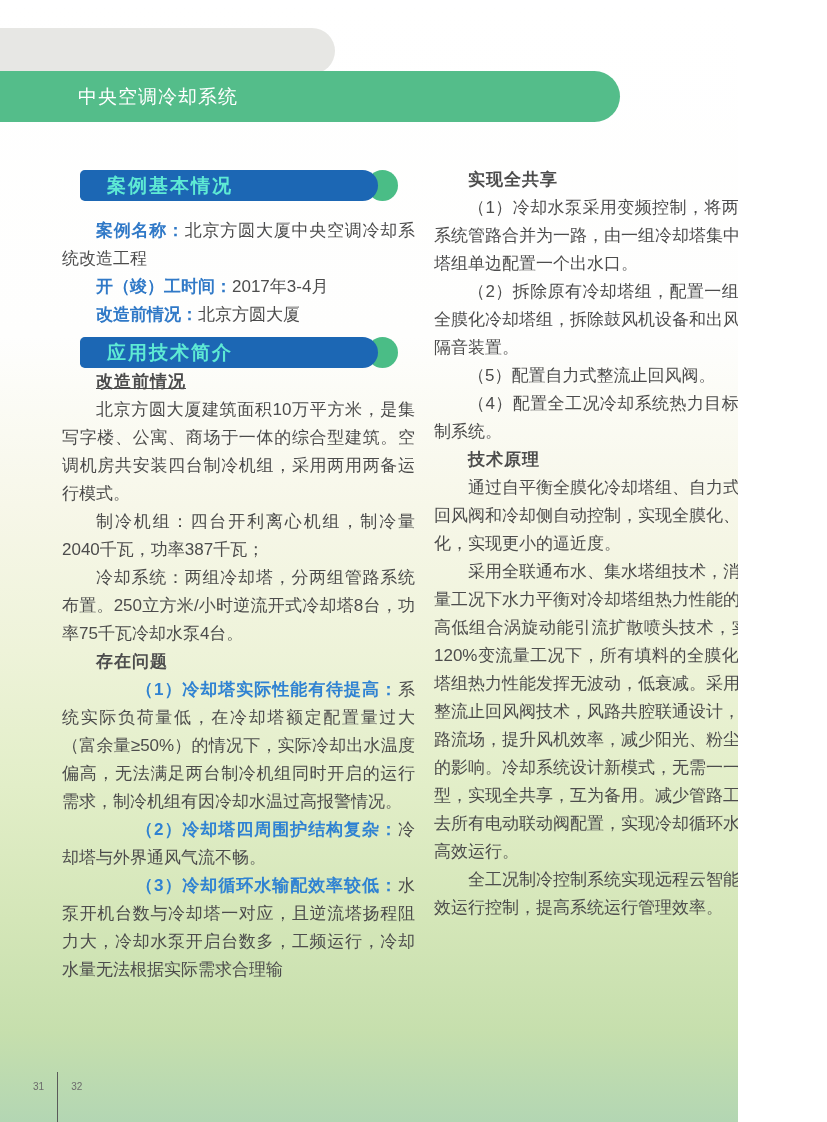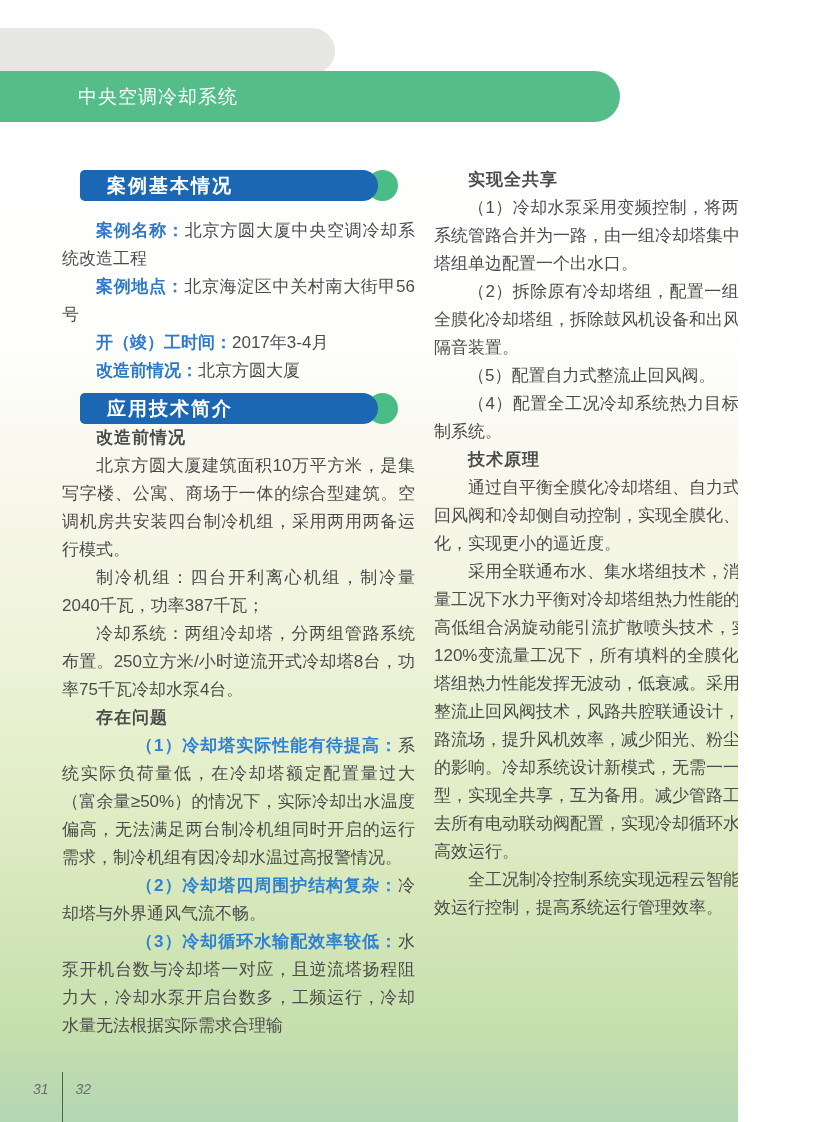--- a/index.html
+++ b/index.html
@@ -67,21 +67,21 @@
     width: 31px; height: 31px;
     border-radius: 50%;
     background: #4abd86;
   }
   .banner .bar {
     position: absolute;
     left: 0; top: 0; right: 20px;
     height: 31px;
     background: #1c67b4;
     border-radius: 5px 16px 16px 5px;
-    color: #ffffff;
+    color: #5eead4;
     font-size: 19px;
     font-weight: bold;
     letter-spacing: 2px;
     line-height: 31px;
     padding-left: 27px;
     box-sizing: border-box;
   }
 
   
   .body-text p {
@@ -98,35 +98,34 @@
     margin: 13px 0 5px 0;
     font-size: 19px;
     font-weight: bold;
     letter-spacing: 1px;
     color: #2a78c9;
     text-indent: 0;
   }
   .sec-heading-first { margin-top: 0; }
   .lead { color: #2f82d2; font-weight: 600; margin-left: 40px; }
   .banner-tech { margin-top: 8px; }
-  .after-banner { margin-top: 12px; }
+  .after-banner { margin-top: 12px; text-decoration: underline; }
 
   
   .footer {
     position: absolute;
     left: 33px; top: 1072px;
     height: 50px;
     display: flex;
     align-items: flex-start;
   }
   .footer .num {
-    font-size: 14px;
+    font-size: 10px;
     color: #6b6b6b;
     padding-top: 9px;
-    font-style: italic;
   }
   .footer .divider {
     width: 1px;
     height: 50px;
     background: #5a5a5a;
     margin: 0 13px;
   }
 </style>
 </head>
 <body>
@@ -143,23 +142,20 @@
     <div class="banner">
       <div class="cap"></div>
       <div class="bar">
         <span>案例基本情况</span>
       </div>
     </div>
 
     <div class="case-info">
       <p>
         <span class="case-label">案例名称：</span><span>北京方圆大厦中央空调冷却系统改造工程</span>
-      </p>
-      <p>
-        <span class="case-label">案例地点：</span><span>北京海淀区中关村南大街甲56号</span>
       </p>
       <p>
         <span class="case-label">开（竣）工时间：</span><span>2017年3-4月</span>
       </p>
       <p>
         <span class="case-label">改造前情况：</span><span>北京方圆大厦</span>
       </p>
     </div>
 
     <div class="banner banner-tech">

